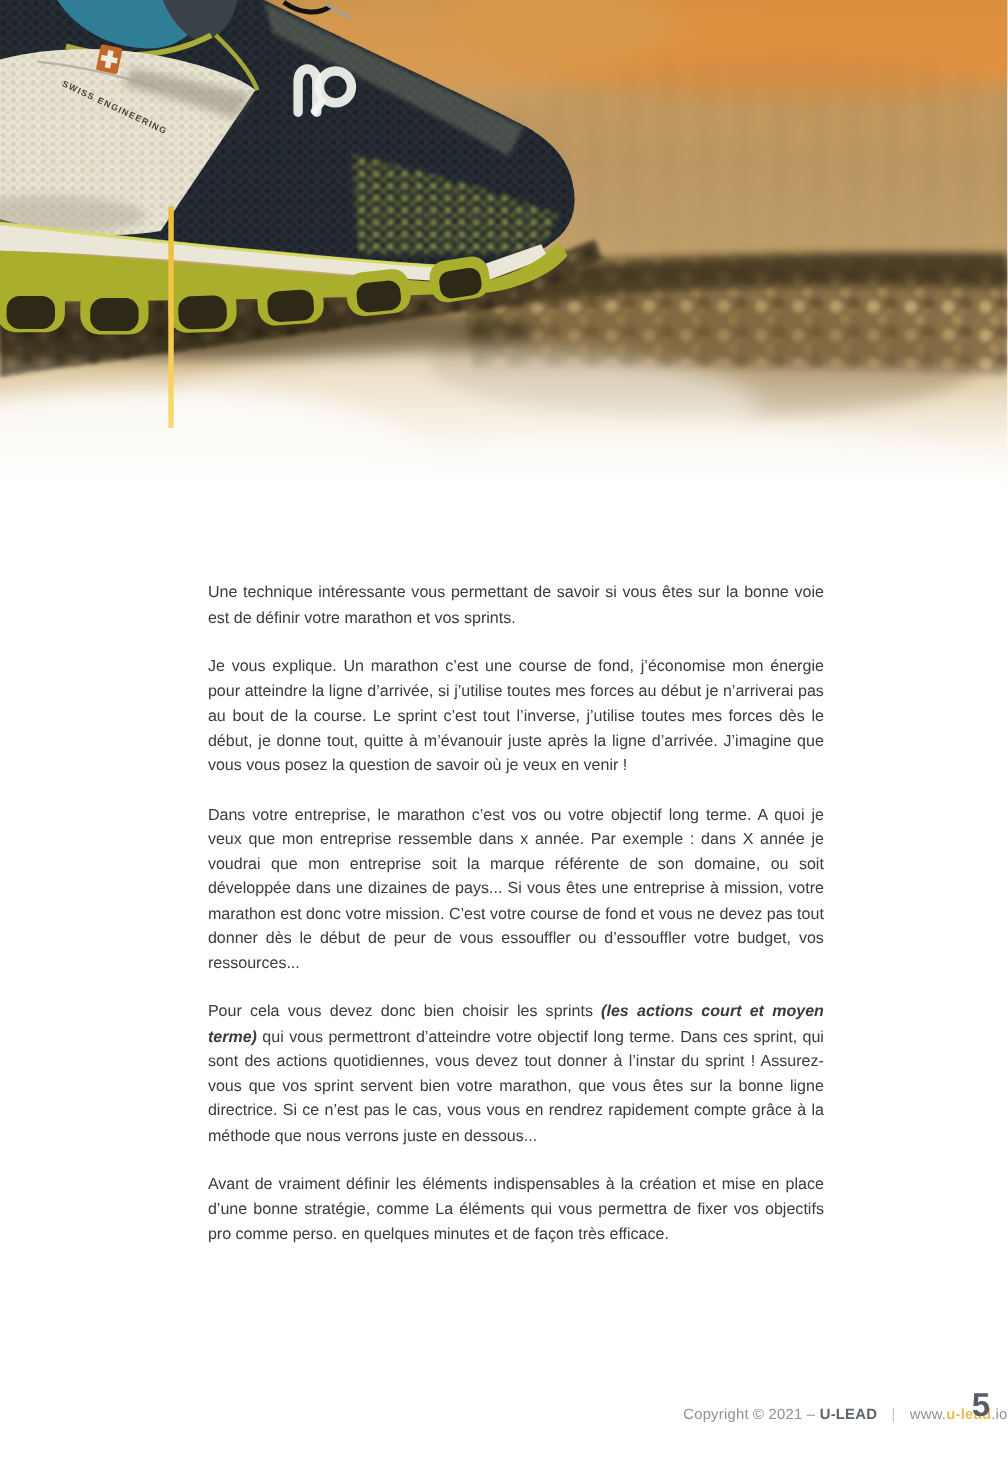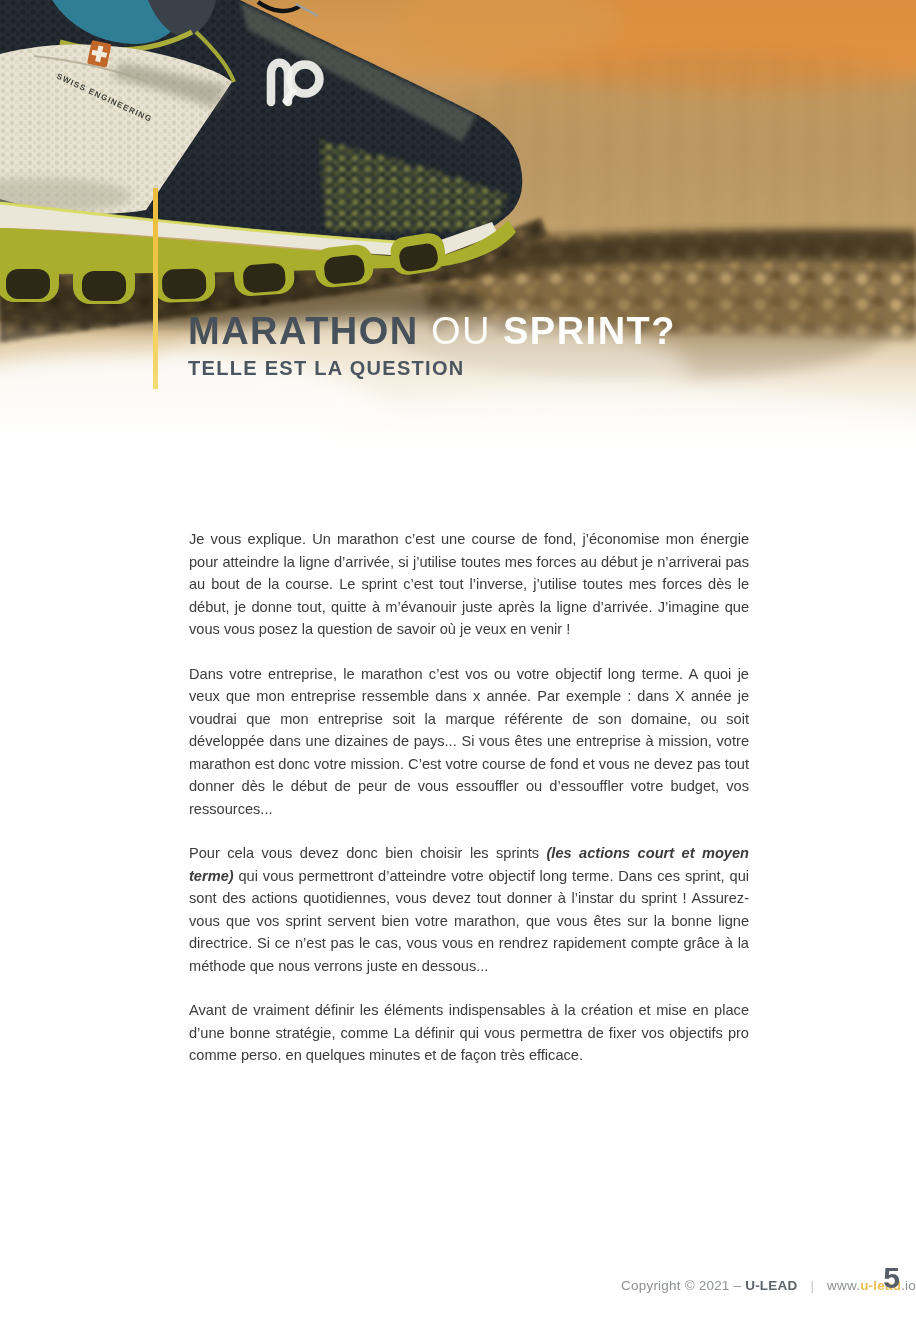--- a/index.html
+++ b/index.html
@@ -191,34 +191,31 @@
       <g>
         <ellipse cx="420" cy="372" rx="270" ry="56" fill="#F5EEE0" opacity="0.55" filter="url(#f10)"></ellipse>
         <ellipse cx="140" cy="420" rx="250" ry="66" fill="#FFFFFF" opacity="0.85" filter="url(#f10)"></ellipse>
         <ellipse cx="620" cy="446" rx="310" ry="58" fill="#FBF8F2" opacity="0.8" filter="url(#f10)"></ellipse>
         <rect x="0" y="320" width="916" height="150" fill="url(#fogGrad)"></rect>
       </g>
     </svg>
 
     <div class="accent-line"></div>
 
-    <div class="titles">
-      <h1><span class="t-dark">MARATHON</span><span class="t-light"> OU </span><span class="t-white">SPRINT?</span></h1>
-      <h2>TELLE EST LA QUESTION</h2>
-    </div>
   </div>
 
   <main class="article">
+    <p><span>Une technique intéressante vous permettant de savoir si vous êtes sur la bonne voie est de définir votre marathon et vos sprints.</span></p>
 
     <p><span>Je vous explique. </span><span class="b">Un marathon</span><span> c’est une course de fond, j’économise mon énergie pour atteindre la ligne d’arrivée, si j’utilise toutes mes forces au début je n’arriverai pas au bout de la course. </span><span class="b">Le sprint</span><span> c’est tout l’inverse, j’utilise toutes mes forces dès le début, je donne tout, quitte à m’évanouir juste après la ligne d’arrivée. J’imagine que vous vous posez la question de savoir où je veux en venir !</span></p>
 
     <p><span>Dans votre entreprise, le marathon c’est vos ou votre objectif long terme. A quoi je veux que mon entreprise ressemble dans x année. Par exemple :  dans X année je voudrai que mon entreprise soit la marque référente de son domaine, ou soit développée dans une dizaines de pays... Si vous êtes une entreprise à mission, votre </span><span class="b">marathon</span><span> est donc votre </span><span class="b">mission.</span><span> C’est votre course de fond et vous ne devez pas tout donner dès le début de peur de vous essouffler ou d’essouffler votre budget, vos ressources...</span></p>
 
     <p><span>Pour cela vous devez donc bien choisir les sprints </span><span class="bi">(les actions court et moyen terme)</span><span> qui vous permettront d’atteindre votre objectif long terme. Dans ces sprint, qui sont des actions quotidiennes, vous devez tout donner à l’instar du sprint ! Assurez-vous que vos sprint servent bien votre marathon, que vous êtes sur la bonne ligne directrice. Si ce n’est pas le cas, vous vous en rendrez rapidement compte grâce à la méthode que nous verrons juste en dessous...</span></p>
 
-    <p><span>Avant de vraiment définir les éléments indispensables à la création et mise en place d’une bonne stratégie, comme La </span><span class="b">définir</span><span> qui vous permettra de fixer vos objectifs pro comme perso. en quelques minutes et de façon très efficace.</span></p>
+    <p><span>Avant de vraiment définir les éléments indispensables à la création et mise en place d’une bonne stratégie, comme La </span><span class="b">éléments</span><span> qui vous permettra de fixer vos objectifs pro comme perso. en quelques minutes et de façon très efficace.</span></p>
   </main>
 
   <div class="copyright"><span>Copyright © 2021 – </span><span class="brand">U-LEAD</span><span class="divider">|</span><span>www.</span><span class="gold">u-lead</span><span>.io</span></div>
 
   <div class="page-number">5</div>
 
 </div>
 
 </body></html>

